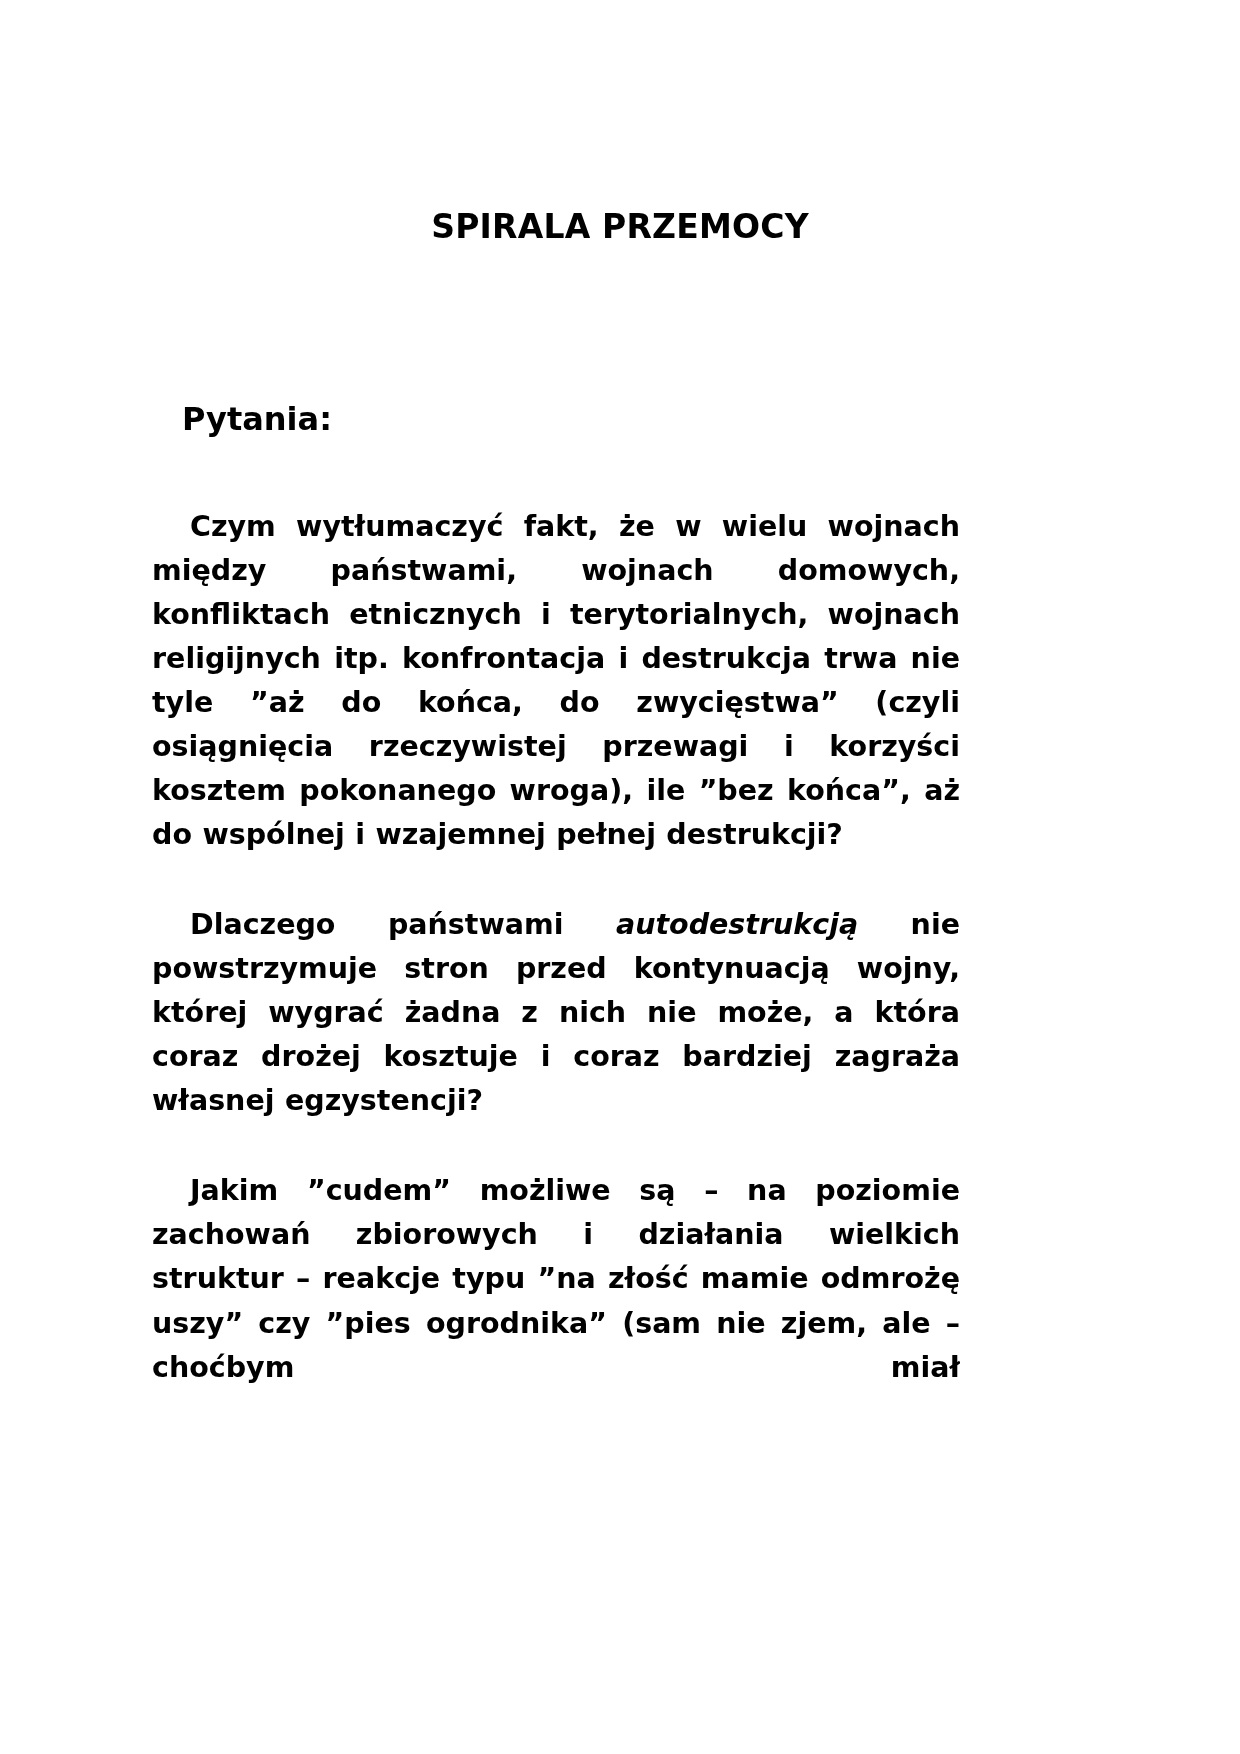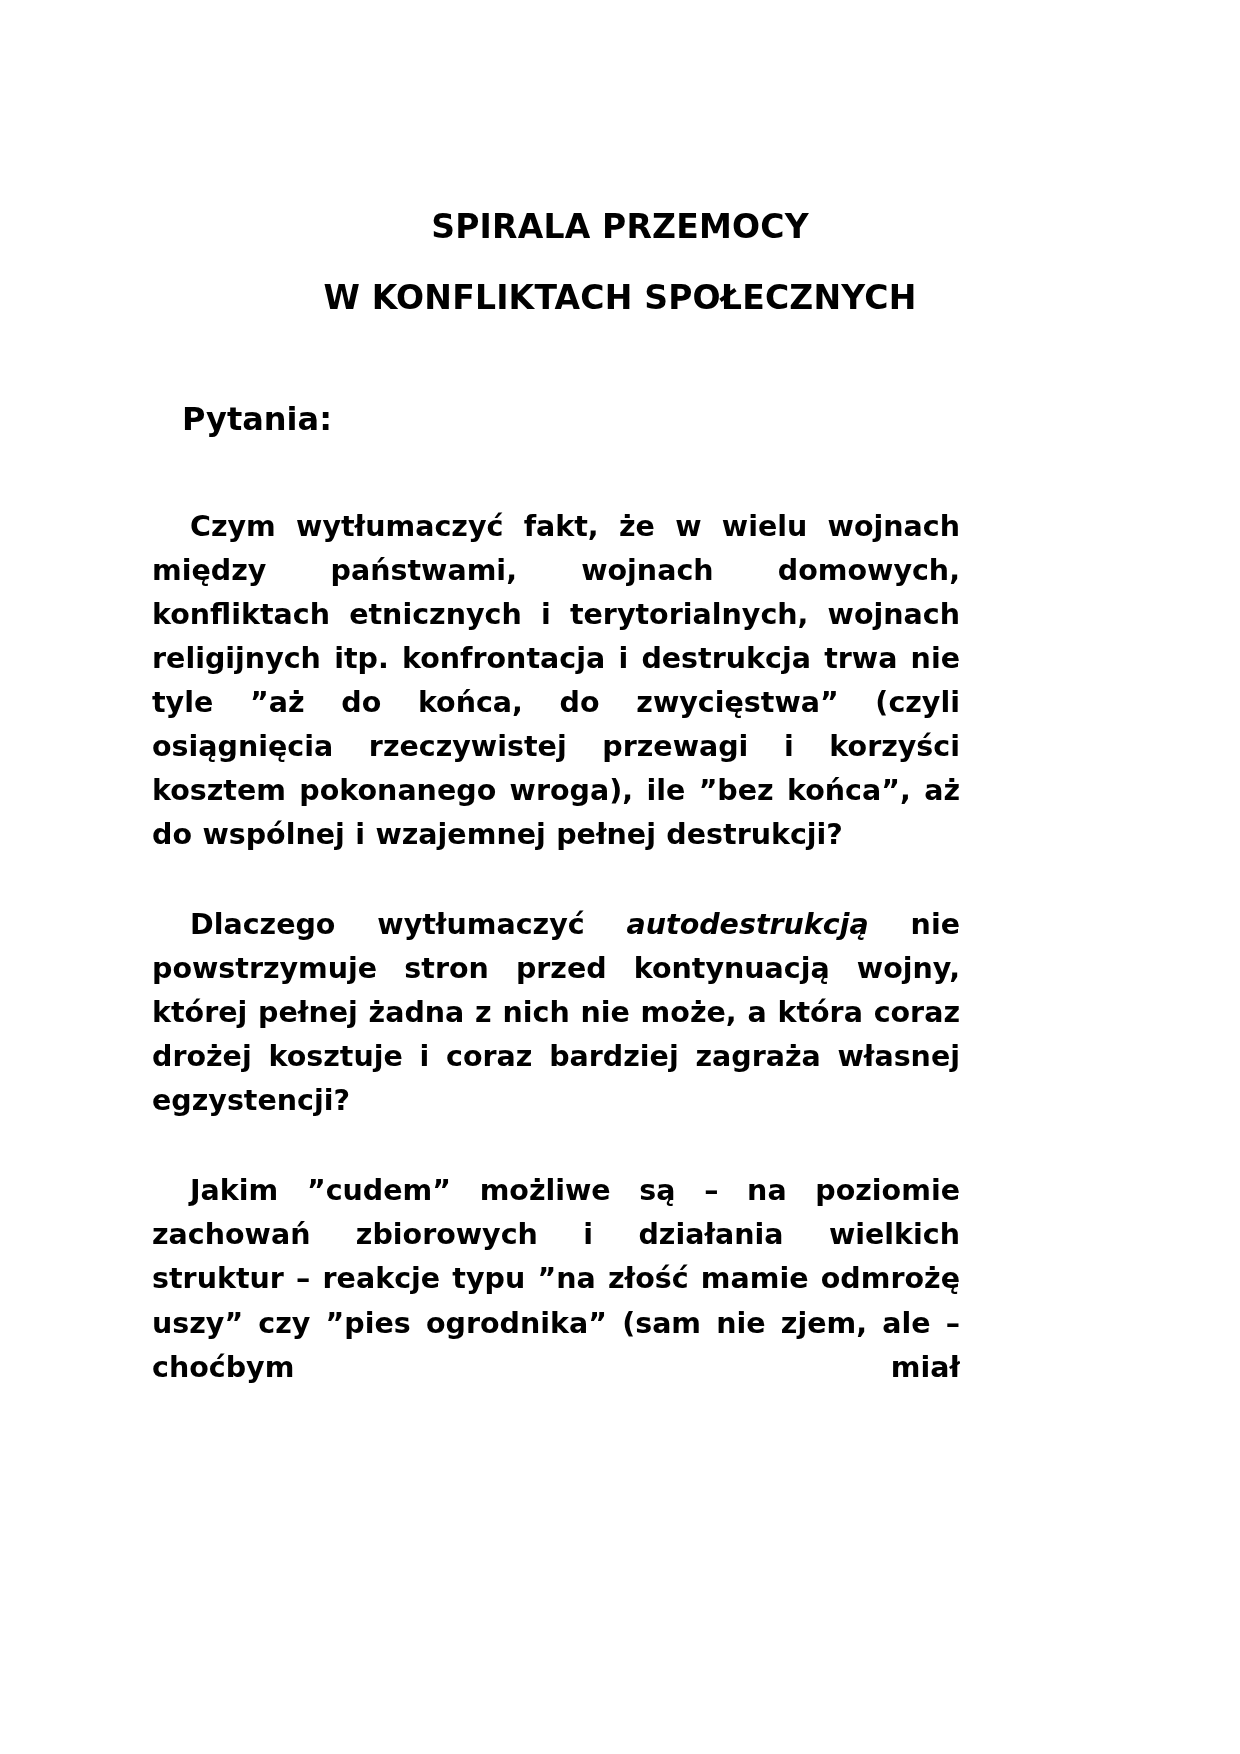--- a/index.html
+++ b/index.html
@@ -88,28 +88,27 @@
     overflow: hidden;
   }
 </style>
 </head>
 <body>
 
 <div class="page">
 
   <div class="title-block">
     <div class="title-line">SPIRALA PRZEMOCY</div>
-    <div class="title-line second">W KONFLIKTACH SPOŁECZNYCH</div>
   </div>
 
   <div class="section-heading">Pytania:</div>
 
   <div class="body-area">
 
     <p class="para">Czym wytłumaczyć fakt, że w wielu wojnach między państwami, wojnach domowych, konfliktach etnicznych i terytorialnych, wojnach religijnych itp. konfrontacja i destrukcja trwa nie tyle ”aż do końca, do zwycięstwa” (czyli osiągnięcia rzeczywistej przewagi i korzyści kosztem pokonanego wroga), ile ”bez końca”, aż do wspólnej i wzajemnej pełnej destrukcji?</p>
 
-    <p class="para"><span>Dlaczego wytłumaczyć </span><span class="it">autodestrukcją</span><span> nie powstrzymuje stron przed kontynuacją wojny, której pełnej żadna z nich nie może, a która coraz drożej kosztuje i coraz bardziej zagraża własnej egzystencji?</span></p>
+    <p class="para"><span>Dlaczego państwami </span><span class="it">autodestrukcją</span><span> nie powstrzymuje stron przed kontynuacją wojny, której wygrać żadna z nich nie może, a która coraz drożej kosztuje i coraz bardziej zagraża własnej egzystencji?</span></p>
 
     <p class="para clipped" style="text-align-last: justify;">Jakim ”cudem” możliwe są – na poziomie zachowań zbiorowych i działania wielkich struktur – reakcje typu ”na złość mamie odmrożę uszy” czy ”pies ogrodnika” (sam nie zjem, ale – choćbym miał</p>
 
   </div>
 
 </div>
 
 </body></html>

